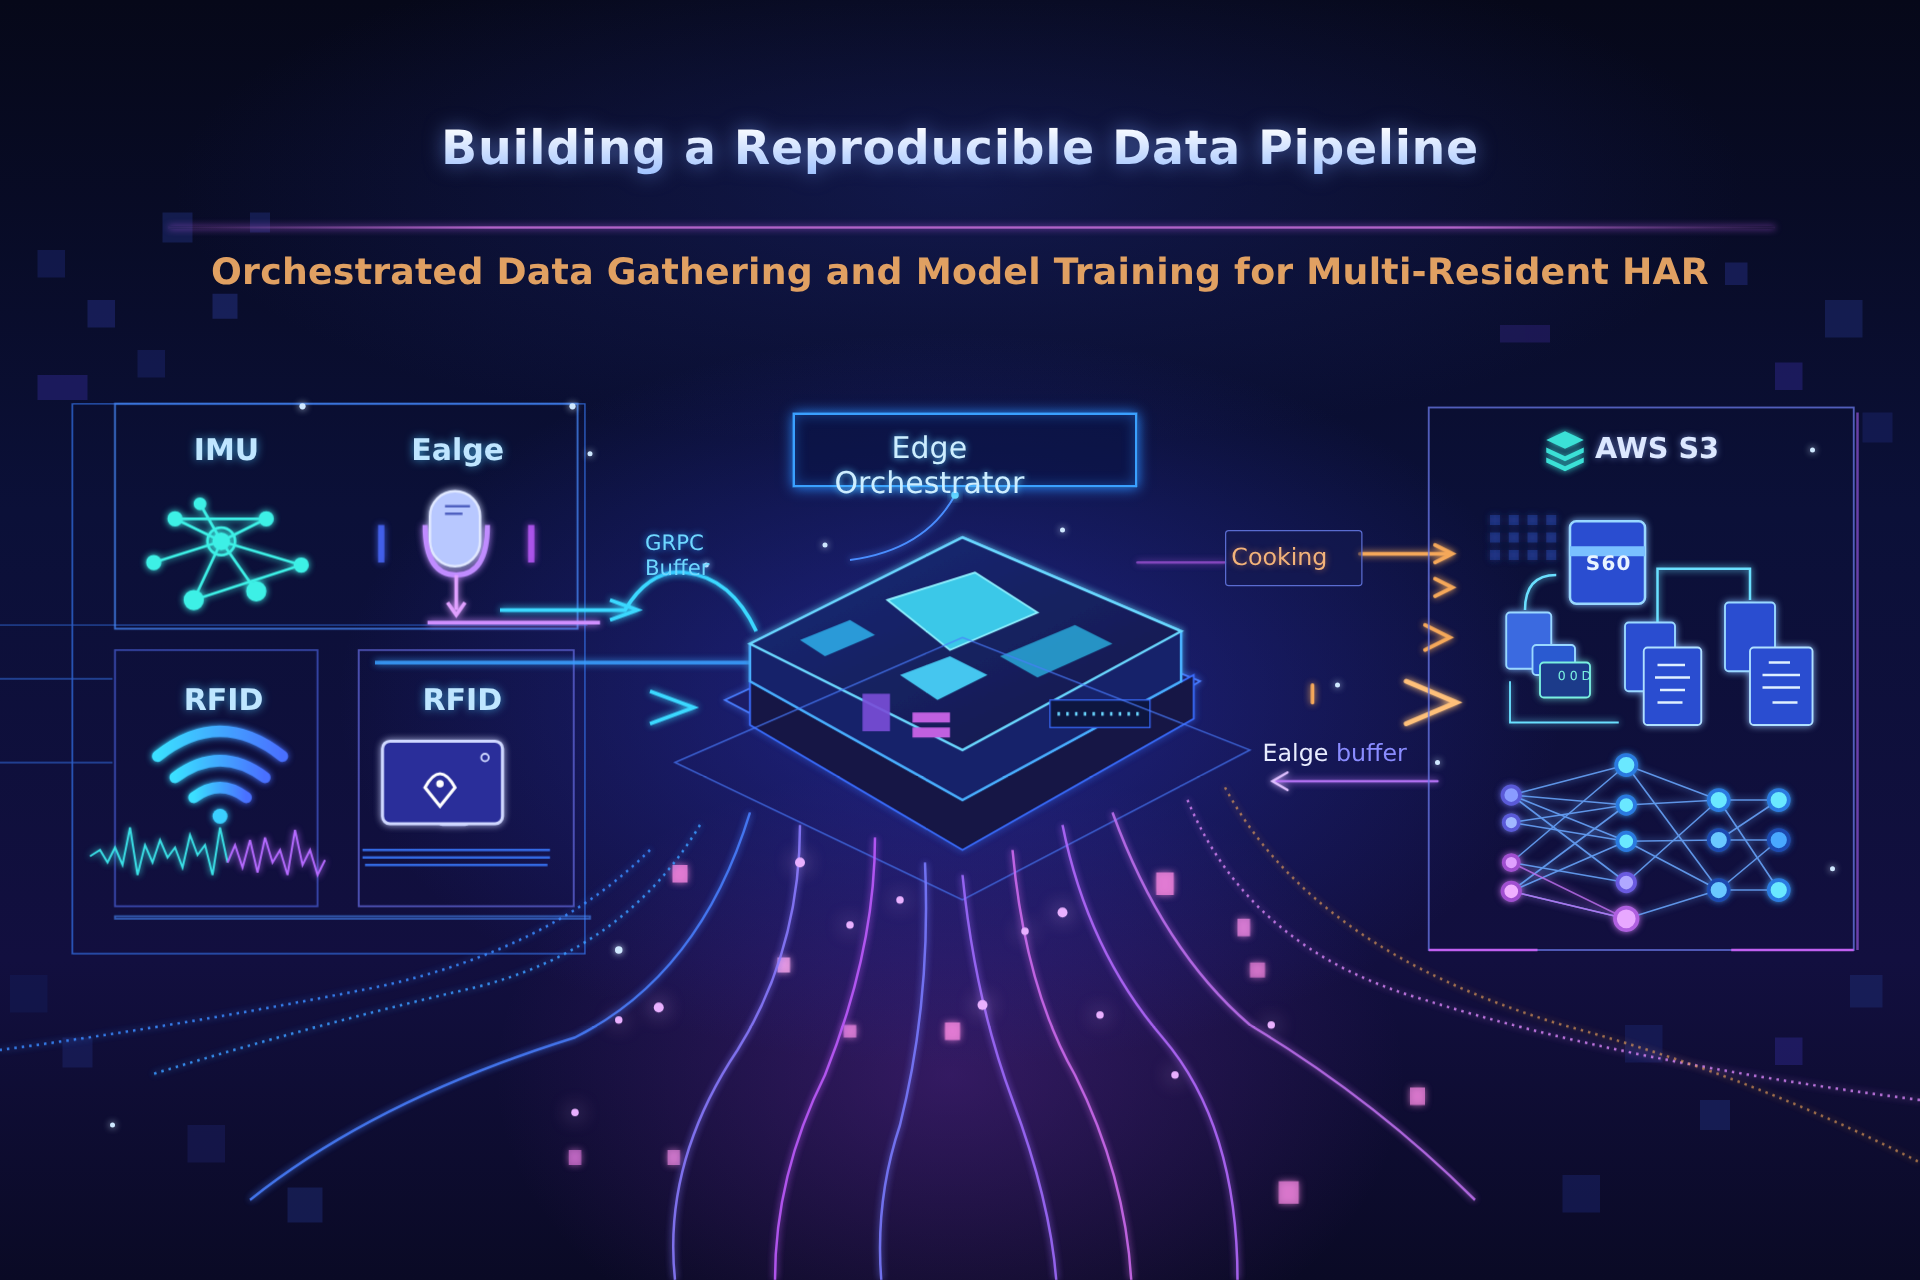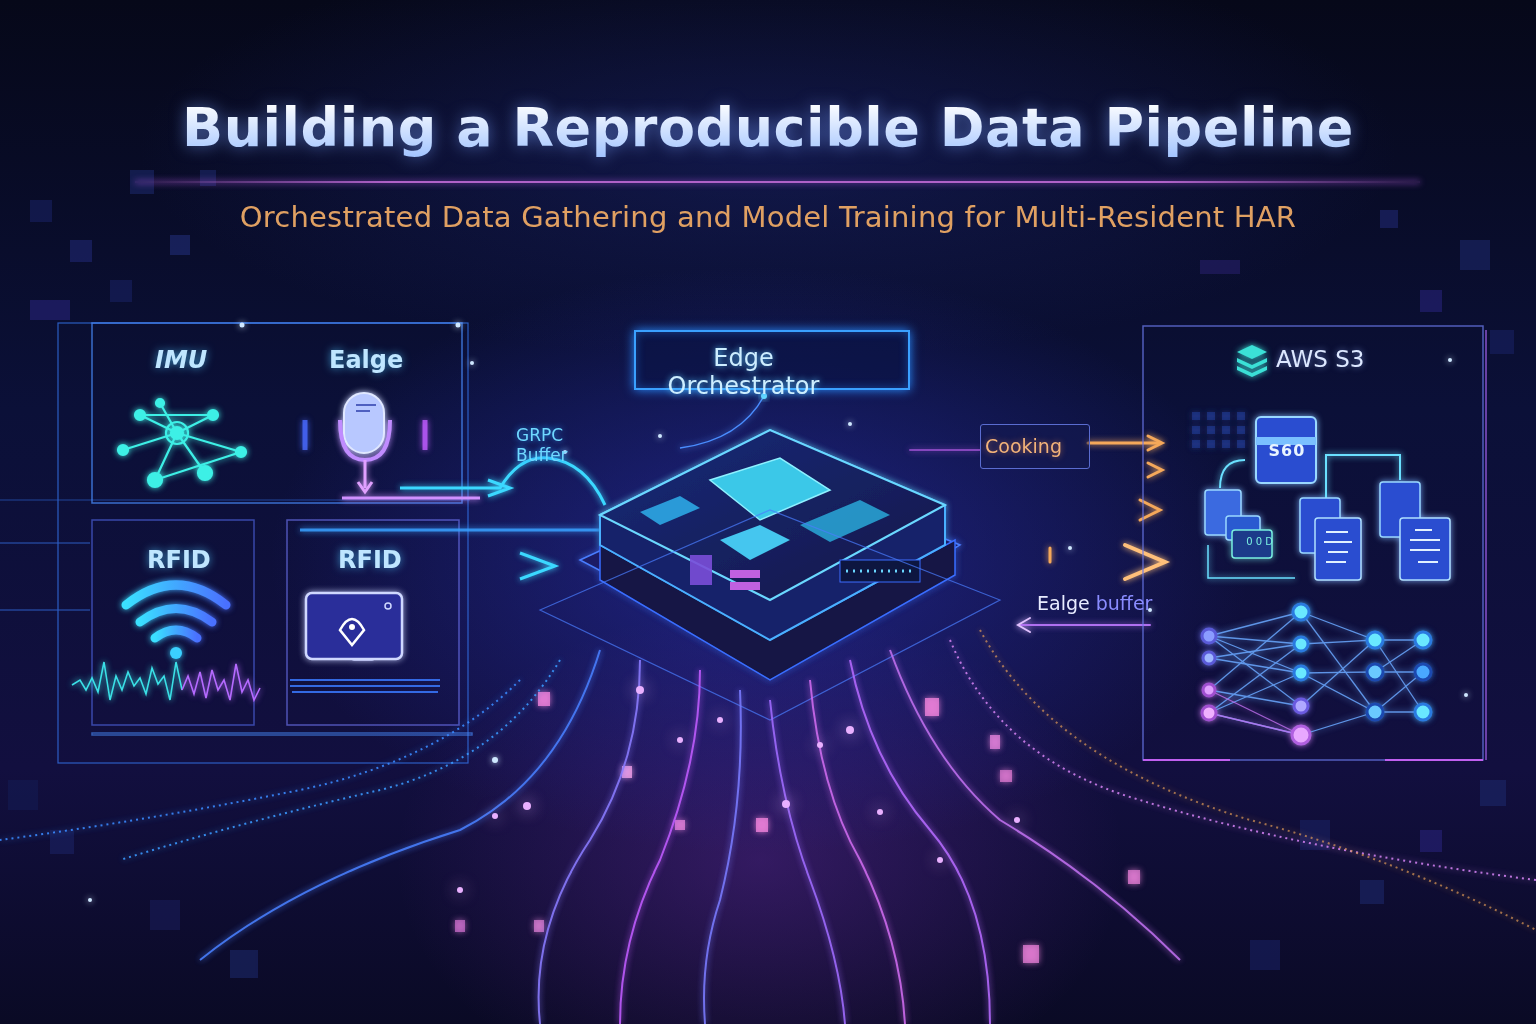--- a/index.html
+++ b/index.html
@@ -4,35 +4,35 @@
 <style>
   html,body{margin:0;padding:0;}
   body{width:1536px;height:1024px;overflow:hidden;background:#070a22;font-family:"DejaVu Sans","Liberation Sans",sans-serif;}
   #stage{position:relative;width:1536px;height:1024px;overflow:hidden;
     background:
       radial-gradient(ellipse 700px 420px at 760px 560px, rgba(46,52,190,0.55), rgba(0,0,0,0) 70%),
       radial-gradient(ellipse 520px 360px at 760px 860px, rgba(120,50,180,0.35), rgba(0,0,0,0) 70%),
       radial-gradient(ellipse 900px 300px at 768px 150px, rgba(30,40,120,0.45), rgba(0,0,0,0) 70%),
       linear-gradient(180deg,#060819 0%,#0b1038 40%,#120f3f 75%,#0a0a25 100%);}
   svg.bg{position:absolute;left:0;top:0;}
-  .title{position:absolute;left:0;width:1536px;top:96px;text-align:center;font-size:54px;font-weight:bold;letter-spacing:0.5px;
+  .title{position:absolute;left:0;width:1536px;top:96px;text-align:center;font-size:38px;font-weight:bold;letter-spacing:0.5px;
     color:#dbe8ff;background:linear-gradient(180deg,#ffffff 10%,#9fc2ff 100%);-webkit-background-clip:text;background-clip:text;-webkit-text-fill-color:transparent;
     filter:drop-shadow(0 0 8px rgba(120,160,255,0.55));}
   .divider{position:absolute;left:135px;top:181px;width:1285px;height:2px;background:linear-gradient(90deg,rgba(160,80,200,0.2),#b062c8 20%,#b062c8 80%,rgba(160,80,200,0.2));box-shadow:0 0 6px #a050d0;}
-  .subtitle{position:absolute;left:0;width:1536px;top:200px;text-align:center;font-size:29px;color:#e0a062;letter-spacing:0.2px;}
+  .subtitle{position:absolute;left:0;width:1536px;top:200px;text-align:center;font-size:29px;color:#e0a062;letter-spacing:0.2px;font-weight:bold;}
   .lbl{position:absolute;font-weight:bold;font-size:24px;color:#bfe6ff;text-shadow:0 0 8px rgba(80,200,255,0.7);white-space:nowrap;}
   .box{position:absolute;border:2px solid #3aa0ff;box-shadow:0 0 10px #2a8cff, inset 0 0 10px rgba(40,140,255,0.4);}
   .edge-box{left:634px;top:330px;width:272px;height:56px;background:rgba(10,20,70,0.6);}
   .edge-text{position:absolute;left:634px;top:344px;width:219px;text-align:center;font-size:24px;color:#cdeeff;text-shadow:0 0 6px #5ac8ff;}
   .grpc{position:absolute;left:516px;top:425px;font-size:17px;color:#6fd8ff;line-height:20px;text-shadow:0 0 6px #2a9bff;}
   .cooking-box{position:absolute;left:980px;top:424px;width:108px;height:43px;border:1.5px solid #5a6cd0;border-radius:3px;background:rgba(20,25,80,0.5);}
   .cooking{position:absolute;left:980px;top:435px;width:87px;text-align:center;font-size:19px;color:#f3b37a;text-shadow:0 0 6px rgba(255,150,80,0.6);}
-  .edgebuf{position:absolute;left:1010px;top:592px;font-size:19px;color:#e8ecff;margin-left:27px;}
+  .edgebuf{position:absolute;left:1010px;top:592px;font-size:19px;color:#e8ecff;}
   .edgebuf span{color:#8a8cff;}
-  .aws{position:absolute;left:1276px;top:346px;font-size:23px;font-weight:normal;color:#dde8ff;text-shadow:0 0 6px rgba(150,180,255,0.6);}
+  .aws{position:absolute;left:1276px;top:346px;font-size:23px;font-weight:bold;color:#dde8ff;text-shadow:0 0 6px rgba(150,180,255,0.6);}
 </style>
 </head>
 <body>
 
 <div id="stage">
 
   <svg class="bg" width="1536" height="1024" viewBox="0 0 1536 1024">
     <defs>
       <filter id="glow" x="-50%" y="-50%" width="200%" height="200%">
         <feGaussianBlur stdDeviation="3" result="b"></feGaussianBlur>
@@ -361,21 +361,21 @@
       <circle cx="495" cy="760" r="3"></circle>
         <circle cx="90" cy="900" r="2"></circle>
         <circle cx="1450" cy="360" r="2"></circle>
     </g>
   </svg>
 
   <div class="title">Building a Reproducible Data Pipeline</div>
   <div class="divider"></div>
   <div class="subtitle">Orchestrated Data Gathering and Model Training for Multi-Resident HAR</div>
 
-  <div class="lbl" style="left:155px;top:346px;font-style:italic;">IMU</div>
+  <div class="lbl" style="left:155px;top:346px;">IMU</div>
   <div class="lbl" style="left:329px;top:346px;">Ealge</div>
   <div class="lbl" style="left:147px;top:546px;">RFID</div>
   <div class="lbl" style="left:338px;top:546px;">RFID</div>
 
   <div class="grpc">
     <div>GRPC</div>
     <div>Buffer</div>
   </div>
 
   <div class="box edge-box"></div>

